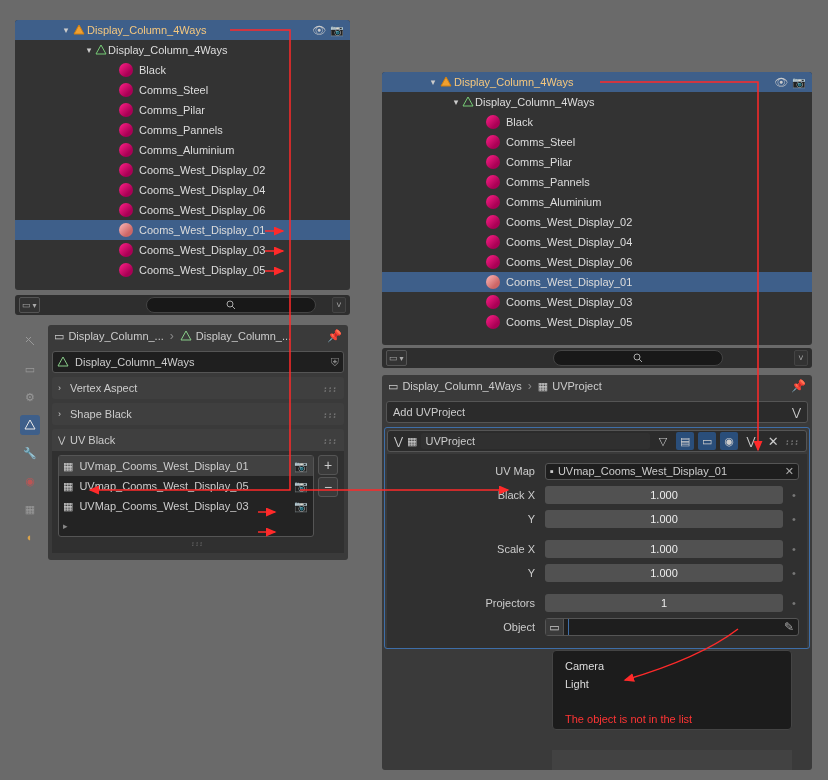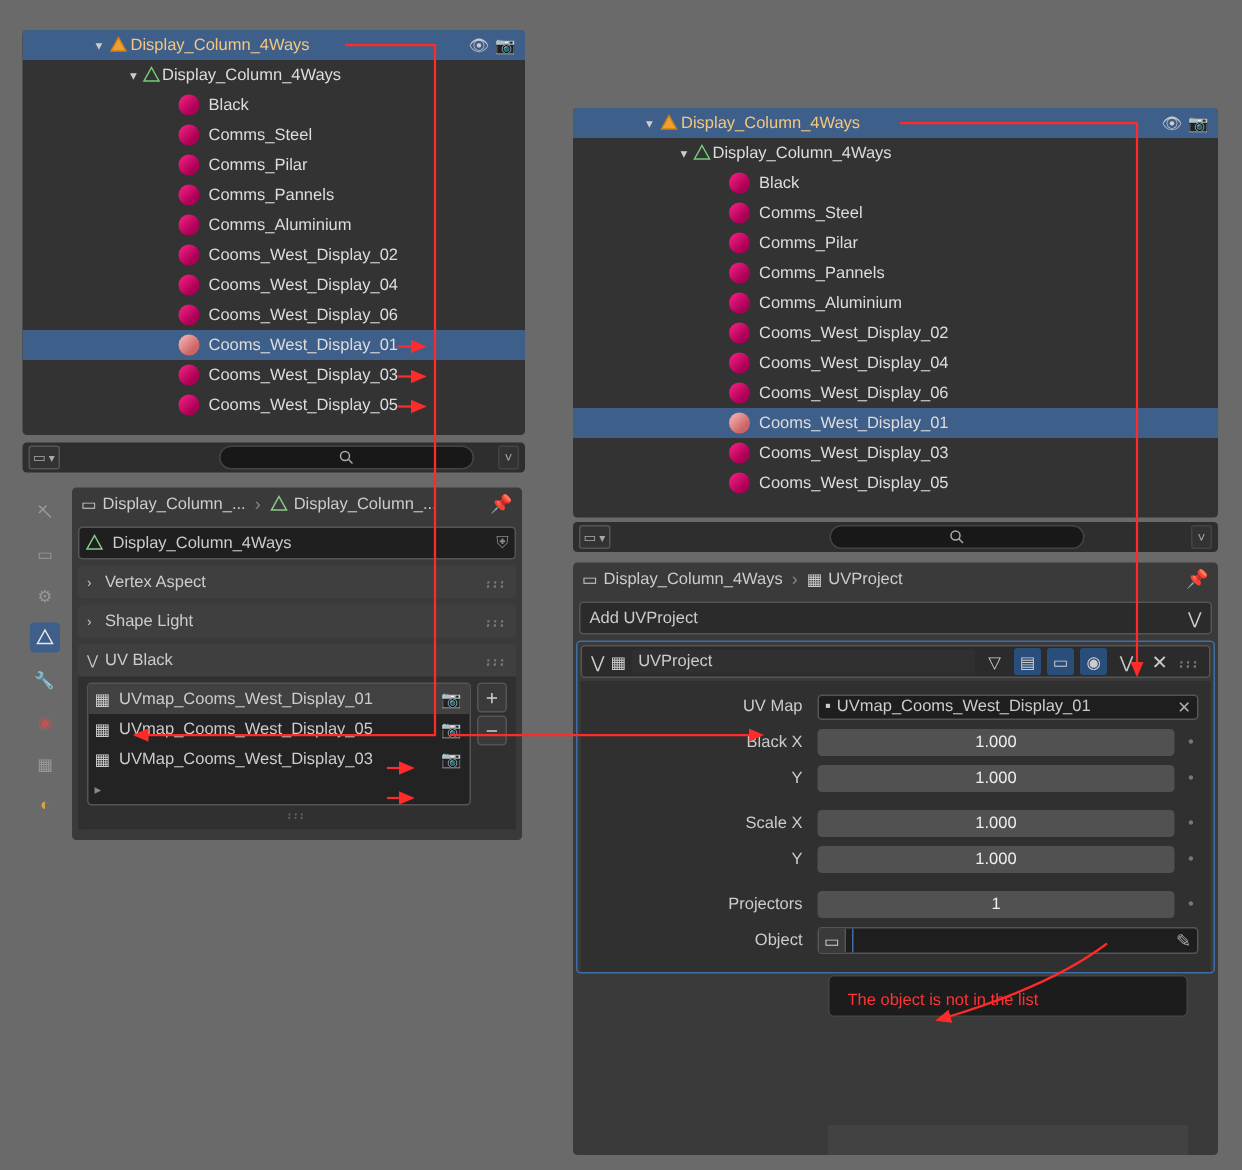--- a/index.html
+++ b/index.html
@@ -62,21 +62,21 @@
 .fld .dot{width:10px;color:#777;text-align:center;margin-left:6px}
 .uvmap-field{display:flex;align-items:center;gap:4px;background:#1e1e1e;border:1px solid #555;border-radius:3px;padding:1px 4px;flex:1}
 .uvmap-field .x{margin-left:auto;color:#aaa;font-size:11px}
 .obj-field{display:flex;align-items:center;gap:4px;background:#1e1e1e;border:1px solid #555;border-radius:3px;height:18px;flex:1}
 .obj-field .box{width:18px;height:16px;background:#3a3a3a;border-right:1px solid #555;display:flex;align-items:center;justify-content:center}
 .obj-field .picker{width:18px;color:#aaa;display:flex;align-items:center;justify-content:center;font-size:12px}
 .obj-field .inp{flex:1;border-left:1px solid #3e6ea8;height:100%}
 
 .popup{position:absolute;background:#1c1c1c;border:1px solid #444;border-radius:4px;padding:6px 12px 4px 12px}
 .popup .opt{height:18px;display:flex;align-items:center;color:#ddd}
-.err{color:#ff3434;margin-top:4px;font-size:11px}
+.err{color:#ff3434;margin-top:20px;font-size:11px}
 
 .mod-outline{border:1px solid #3e6ea8;border-radius:3px;padding:0;margin:0 2px}
 
 .arrow-svg{position:absolute;top:0;left:0;pointer-events:none}
 
 .viewopt{display:inline-flex;align-items:center;height:16px;background:#333;border:1px solid #555;border-radius:2px;padding:0 2px;color:#aaa;font-size:9px;gap:2px}
 .grip-center{margin:auto;width:20px;color:#666;letter-spacing:2px;text-align:center;font-size:9px}
 </style>
 </head>
 <body>
@@ -216,21 +216,21 @@
   <div class="sect">
     <div class="sect-head">
           <span class="chev">›</span>
           <span>Vertex Aspect</span>
           <span class="grip">᎓᎓᎓</span>
         </div>
   </div>
   <div class="sect">
     <div class="sect-head">
           <span class="chev">›</span>
-          <span>Shape Light</span>
+          <span>Shape Black</span>
           <span class="grip">᎓᎓᎓</span>
         </div>
   </div>
   <div class="sect">
     <div class="sect-head">
           <span class="chev">⋁</span>
           <span>UV Black</span>
           <span class="grip">᎓᎓᎓</span>
         </div>
     <div class="sect-body">
@@ -429,20 +429,22 @@
         <span class="obj-field">
           <span class="box">▭</span>
           <span class="inp"></span>
           <span class="picker">✎</span>
         </span>
       </div>
     </div>
   </div>
 
   <div class="popup" style="top:275px;left:170px;width:240px">
+    <div class="opt">Camera</div>
+    <div class="opt">Light</div>
     <div class="err">The object is not in the list</div>
   </div>
 
   <div style="position:absolute;bottom:0;left:170px;width:240px;height:20px;background:#424242"></div>
 </div>
 
 <svg class="arrow-svg" width="828" height="780">
   <defs>
         <marker id="ah" markerWidth="8" markerHeight="8" refX="6" refY="3" orient="auto">
           <path d="M0,0 L7,3 L0,6 Z" fill="#ff2a2a"></path>

